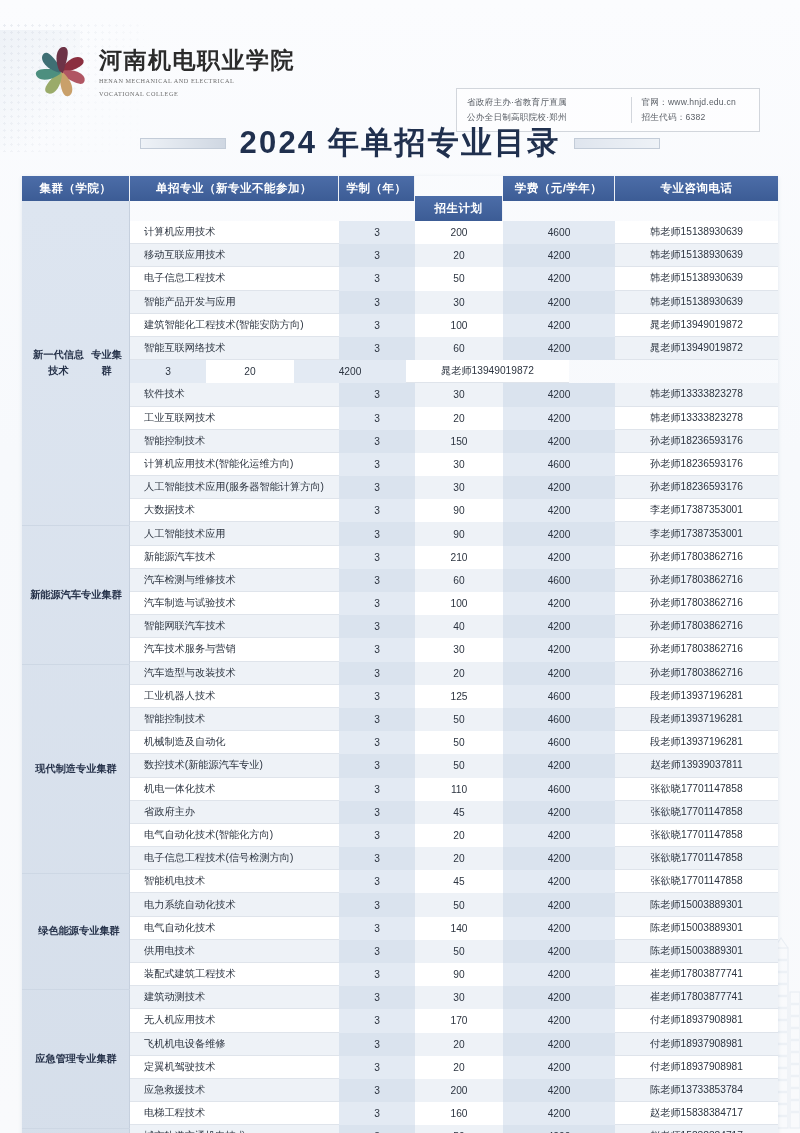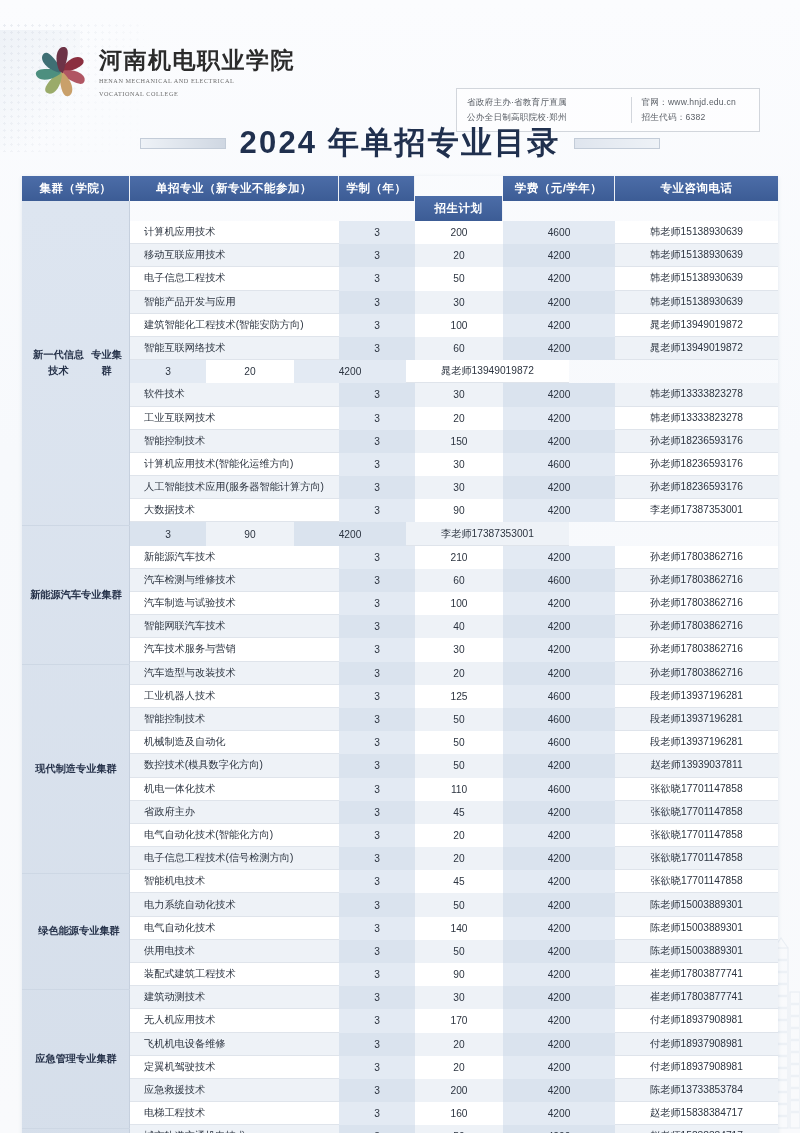--- a/index.html
+++ b/index.html
@@ -320,20 +320,21 @@
             <div class="cell c-phone">孙老师18236593176</div>
           </div>
           <div class="trow">
             <div class="cell c-major">大数据技术</div>
             <div class="cell c-years">3</div>
             <div class="cell c-plan">90</div>
             <div class="cell c-fee">4200</div>
             <div class="cell c-phone">李老师17387353001</div>
           </div>
           <div class="trow">
+            <div class="cell c-major">人工智能技术应用</div>
             <div class="cell c-years">3</div>
             <div class="cell c-plan">90</div>
             <div class="cell c-fee">4200</div>
             <div class="cell c-phone">李老师17387353001</div>
           </div>
           <div class="trow">
             <div class="cell c-major">新能源汽车技术</div>
             <div class="cell c-years">3</div>
             <div class="cell c-plan">210</div>
             <div class="cell c-fee">4200</div>
@@ -389,21 +390,21 @@
             <div class="cell c-phone">段老师13937196281</div>
           </div>
           <div class="trow">
             <div class="cell c-major">机械制造及自动化</div>
             <div class="cell c-years">3</div>
             <div class="cell c-plan">50</div>
             <div class="cell c-fee">4600</div>
             <div class="cell c-phone">段老师13937196281</div>
           </div>
           <div class="trow">
-            <div class="cell c-major">数控技术(模具数字化方向)</div>
+            <div class="cell c-major">数控技术(新能源汽车专业)</div>
             <div class="cell c-years">3</div>
             <div class="cell c-plan">50</div>
             <div class="cell c-fee">4200</div>
             <div class="cell c-phone">赵老师13939037811</div>
           </div>
           <div class="trow">
             <div class="cell c-major">机电一体化技术</div>
             <div class="cell c-years">3</div>
             <div class="cell c-plan">110</div>
             <div class="cell c-fee">4600</div>

